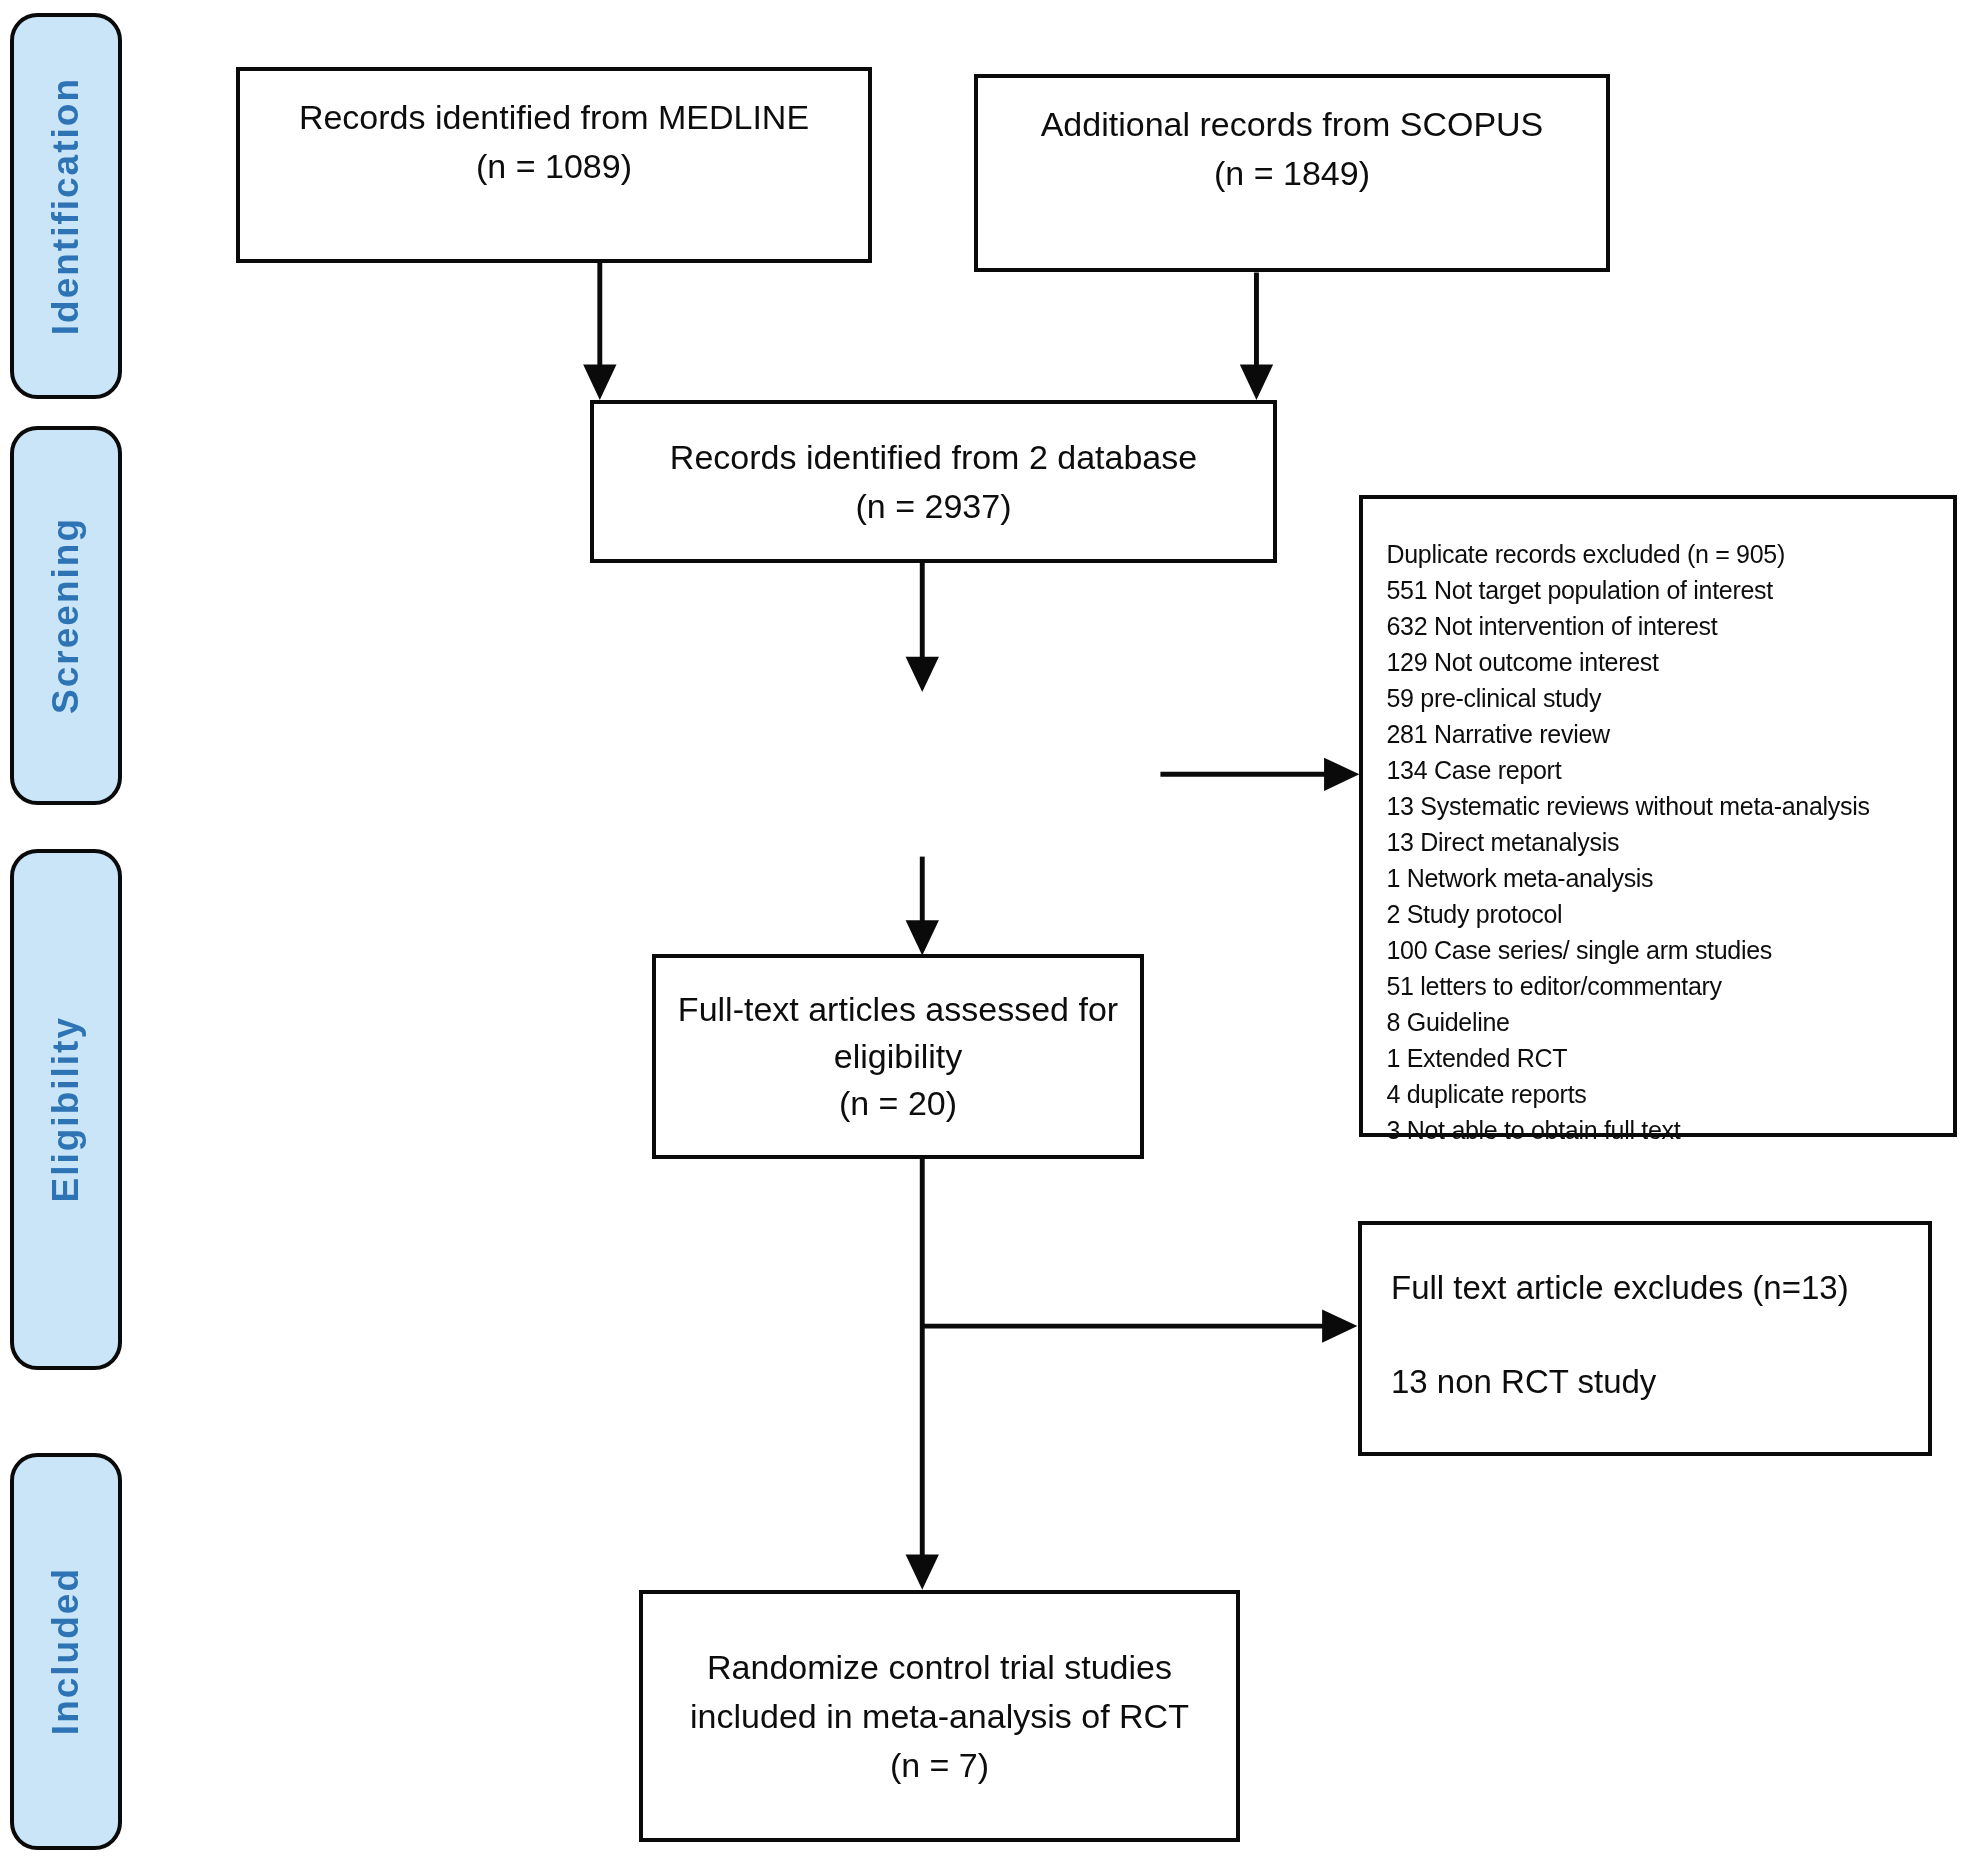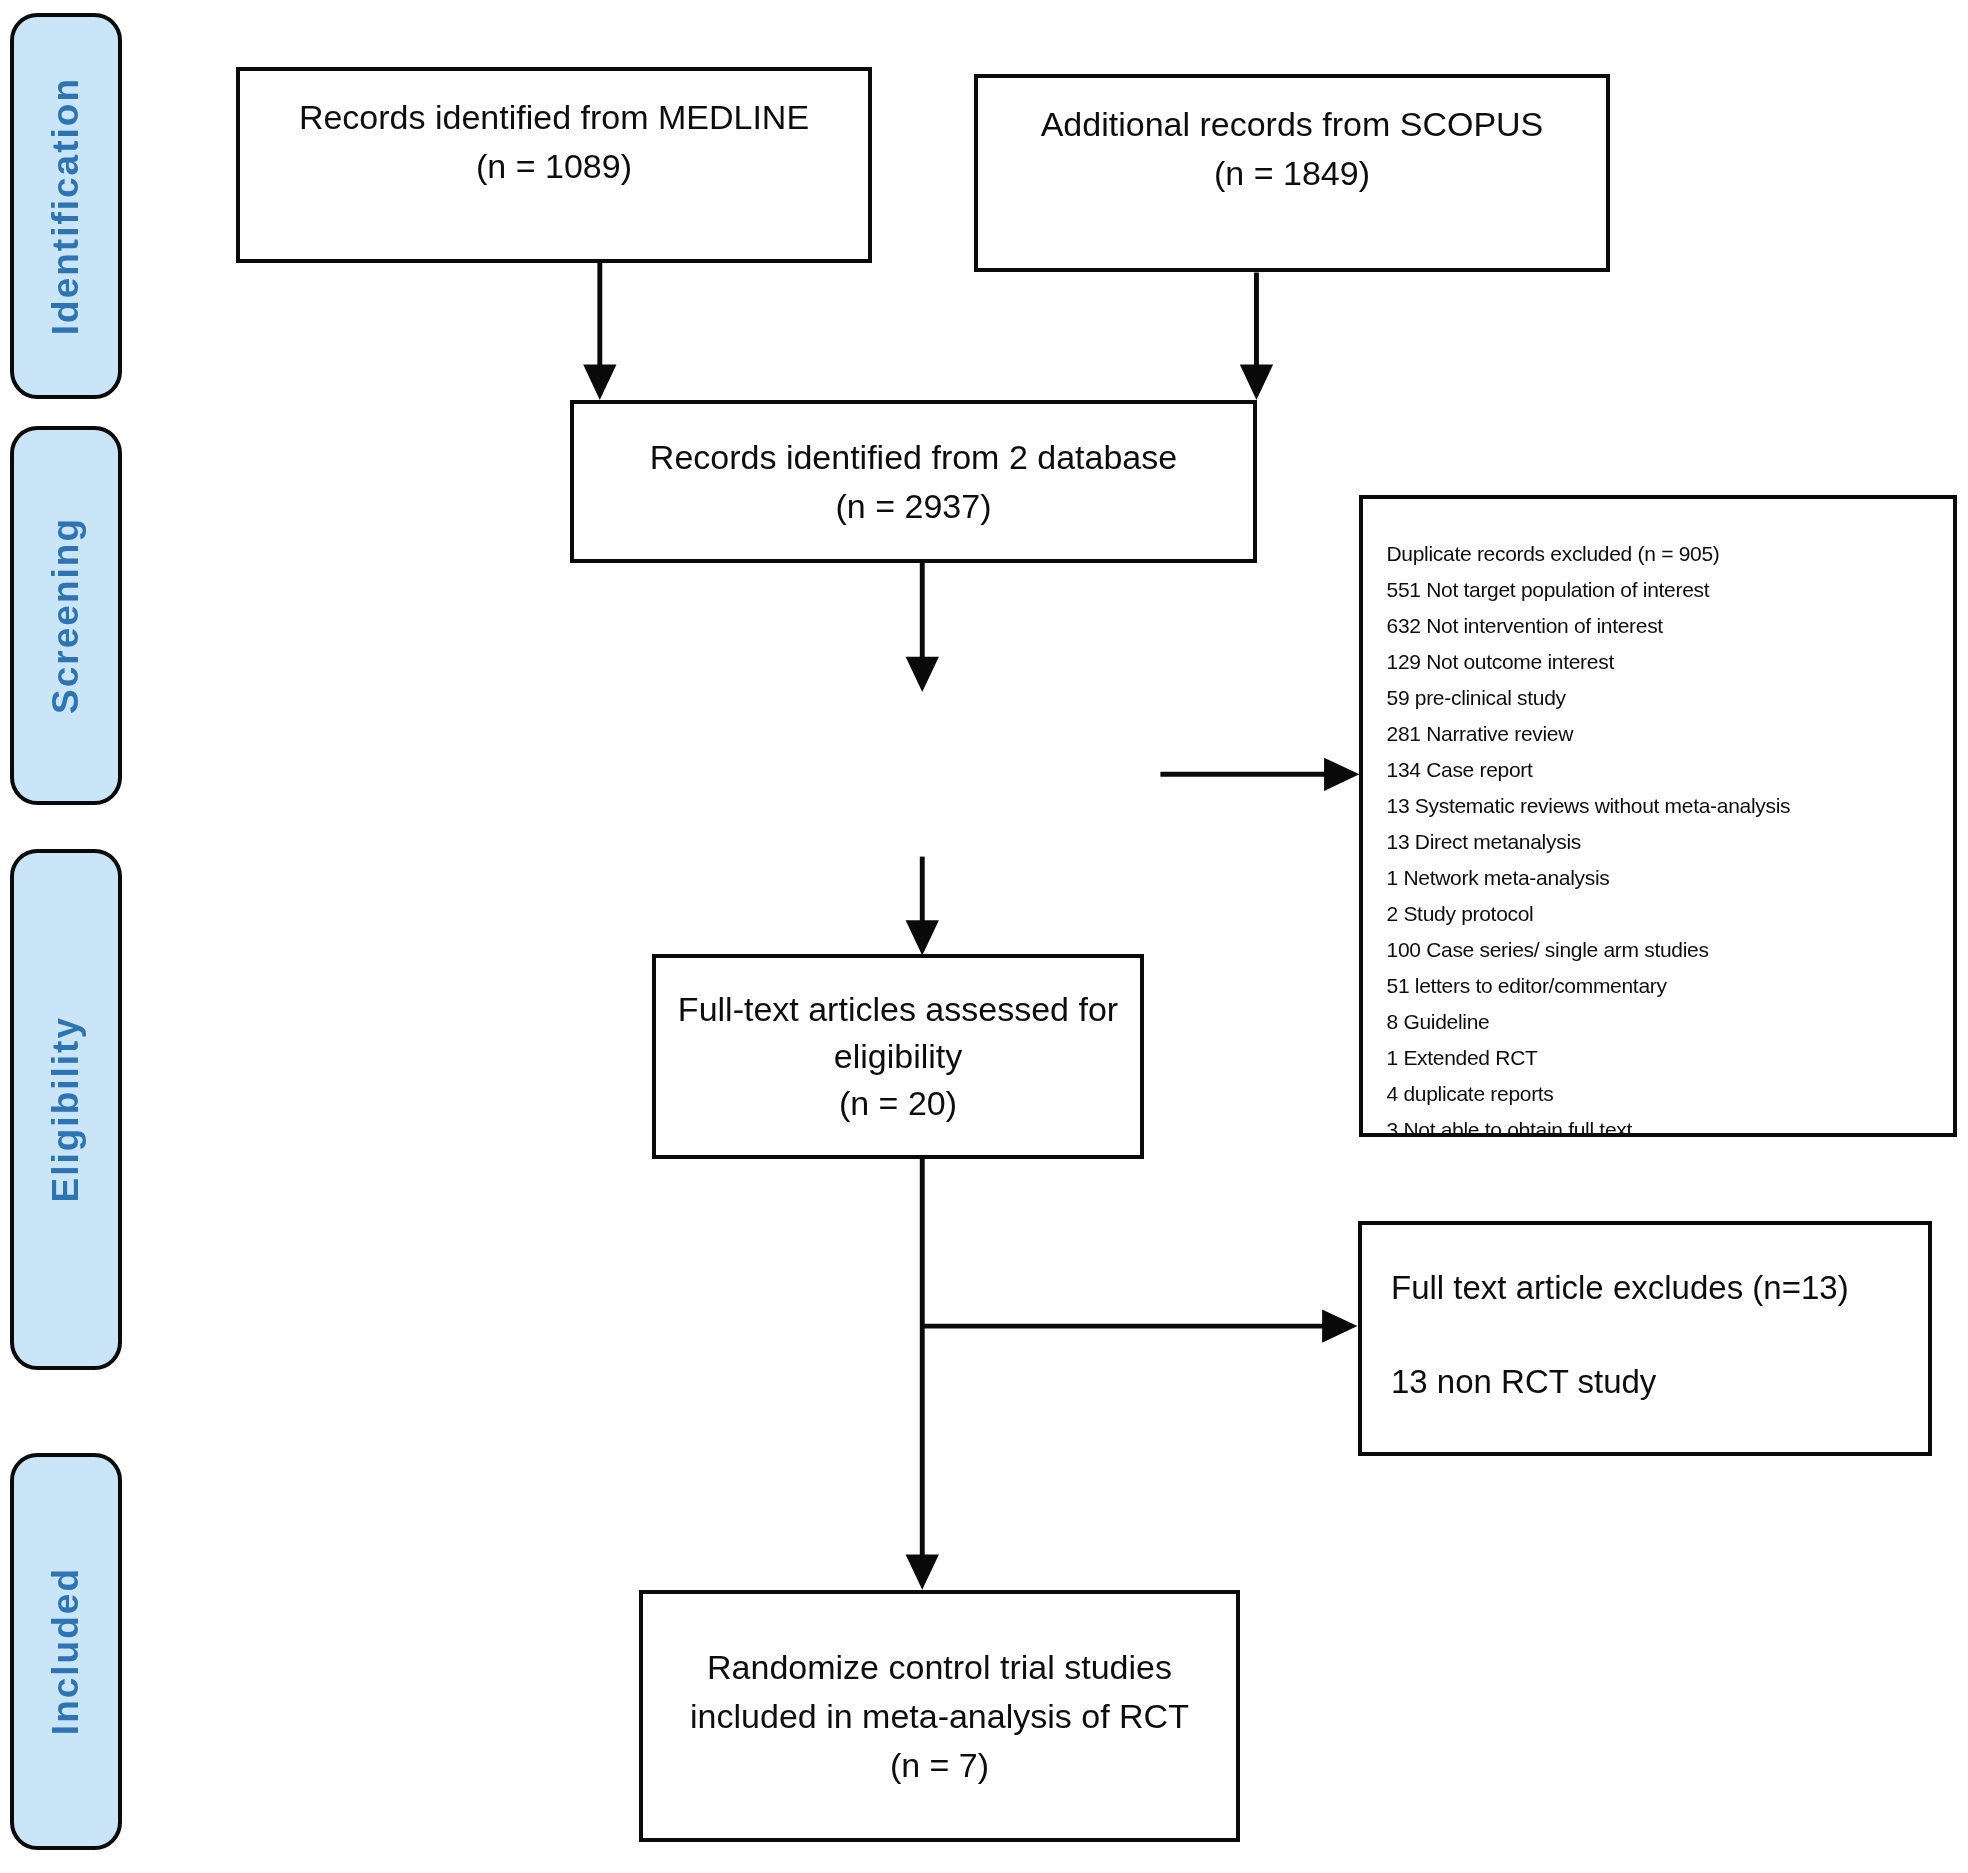--- a/index.html
+++ b/index.html
@@ -55,33 +55,33 @@
     z-index:2;
   }
   .fbox .ln{
     font-size:34px;
     line-height:49px;
     white-space:nowrap;
     text-align:right;
   }
   #box-medline{left:236px;top:67px;width:636px;height:196px;justify-content:flex-start;padding-top:21.6px;}
   #box-scopus{left:974px;top:74px;width:636px;height:198px;justify-content:flex-start;padding-top:21.6px;}
-  #box-combined{left:570px;top:400px;width:687px;height:163px;}
+  #box-combined{left:590px;top:400px;width:687px;height:163px;}
   #box-screened{left:683px;top:690px;width:477px;height:167px;}
   #box-fulltext{left:652px;top:954px;width:492px;height:205px;}
   #box-fulltext .ln{line-height:47px;}
   #box-included{left:639px;top:1590px;width:601px;height:252px;}
 
   #box-screen-excluded{
     left:1359px;top:495px;width:598px;height:642px;
     align-items:flex-start;justify-content:flex-start;
     padding:37px 21.6px 0 23.5px;
   }
   #box-screen-excluded .ln{
-    font-size:21px;
+    font-size:25px;
     line-height:36px;
     letter-spacing:-0.3px;
     text-align:left;
     white-space:nowrap;
   }
   #box-fulltext-excluded{
     left:1358px;top:1221px;width:574px;height:235px;
     align-items:flex-start;justify-content:flex-start;
     padding:43px 0 0 29px;
     row-gap:55px;

